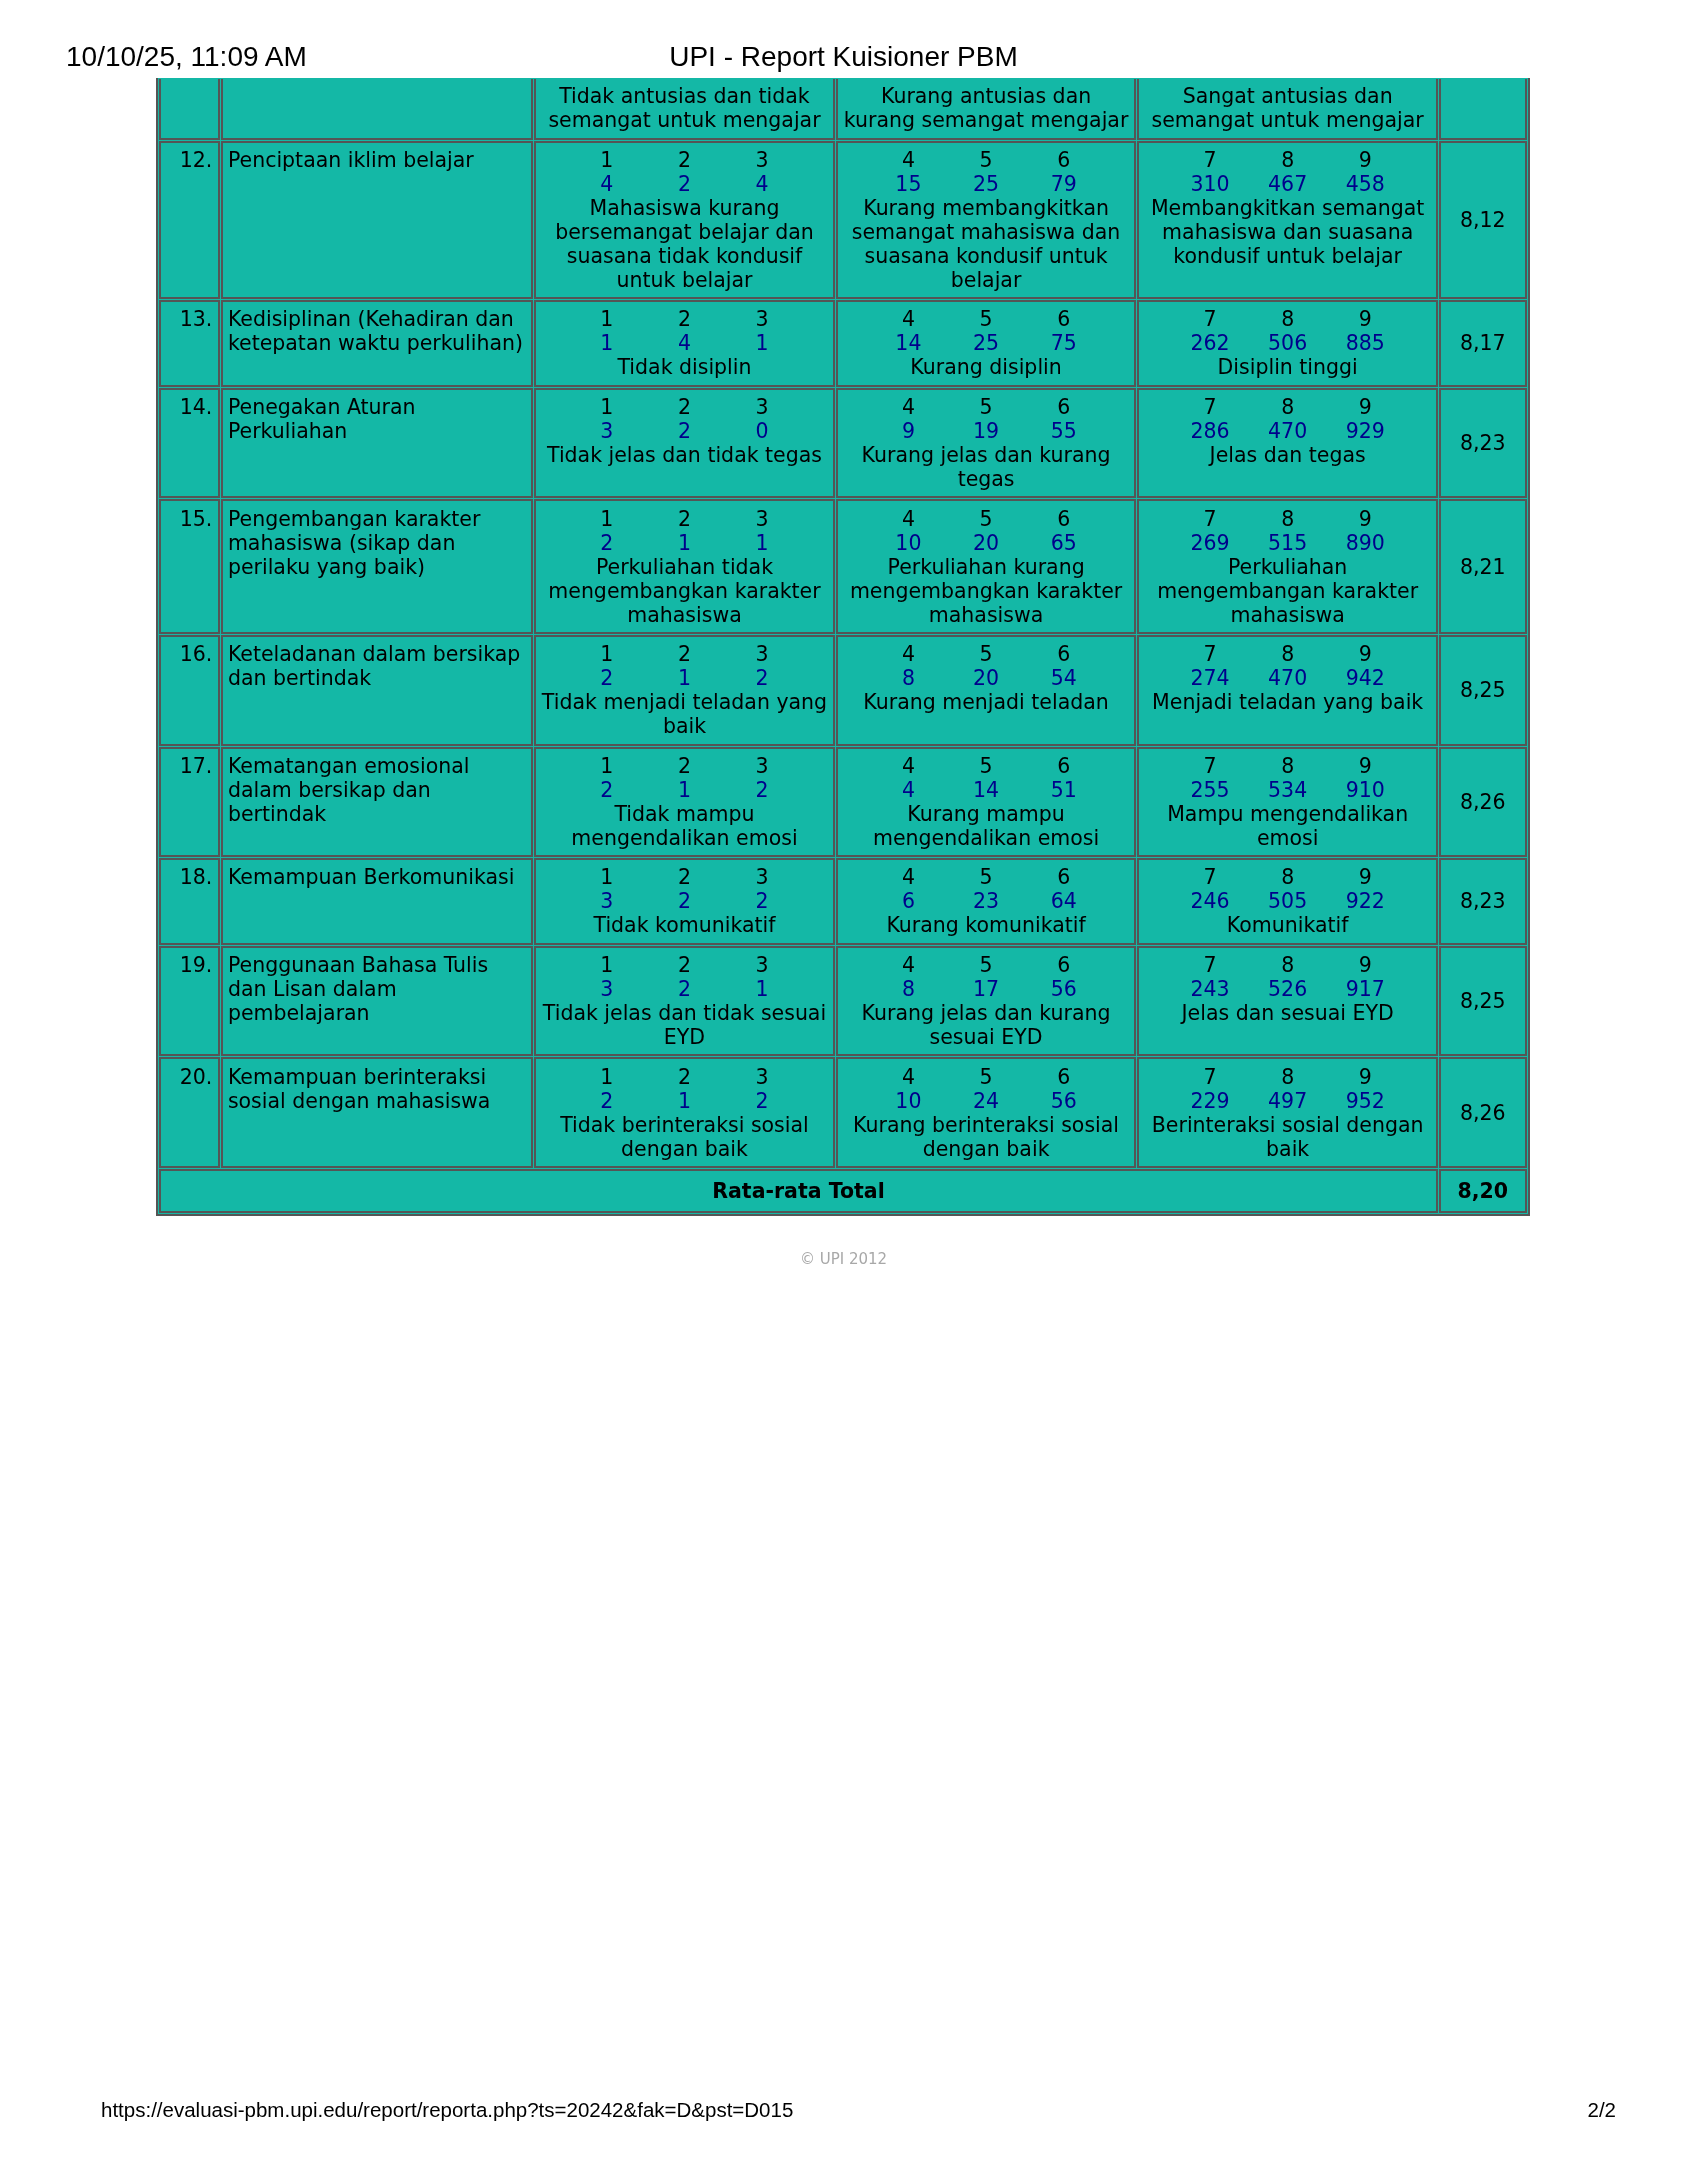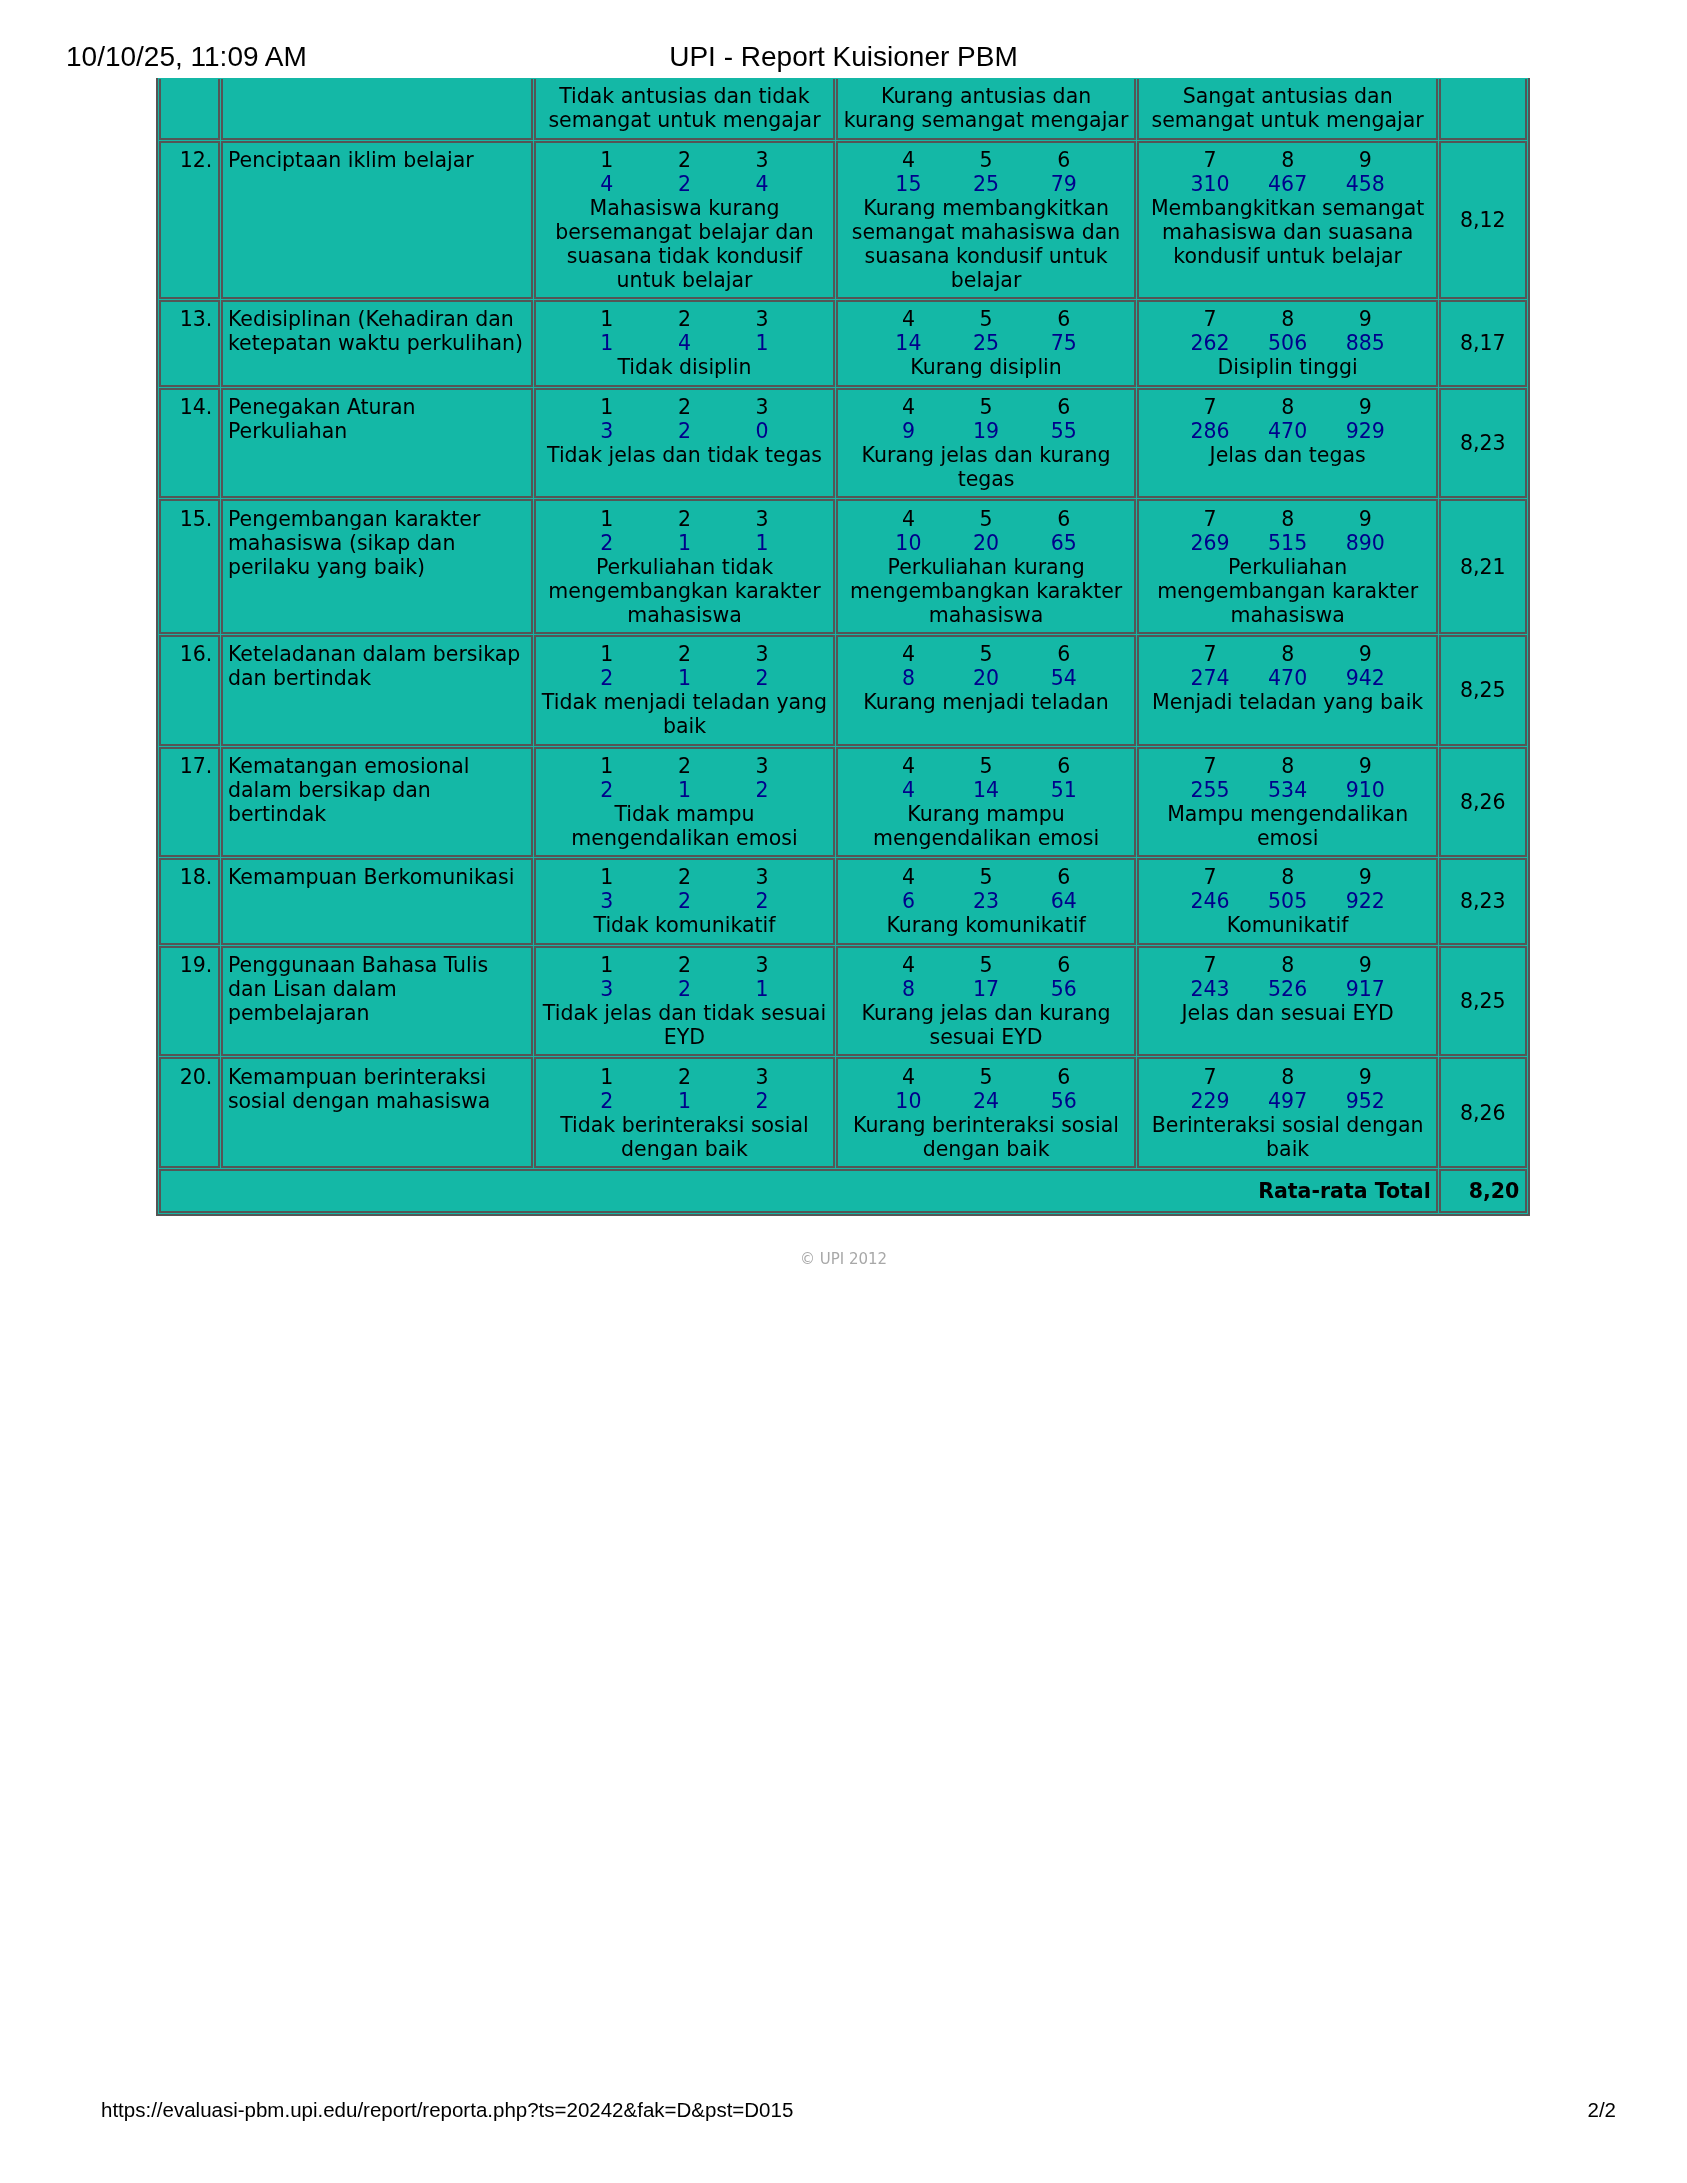--- a/index.html
+++ b/index.html
@@ -15,21 +15,21 @@
   table.report td { border: 2px solid #555; vertical-align: top; padding: 5.3px 5.3px 5.3px 5.3px; font-size: 20.5px; line-height: 24px; }
   td.no { width: 46px; text-align: right; padding-right: 8px; }
   td.aspect { width: 298px; }
   td.scale { width: 286px; text-align: center; padding: 6.6px 4px; }
   td.mean { width: 73px; text-align: center; vertical-align: middle !important; }
   .nums { display: flex; justify-content: space-around; padding: 0 26.5px; }
   .nums span { width: 53px; text-align: center; }
   .counts span { color: #00008b; }
   .desc { text-align: center; }
   tr.cont td { border-top: none; }
-  tr.total td { vertical-align: middle; font-weight: bold; text-align: right; height: 29px; }
+  tr.total td { vertical-align: middle; font-weight: bold; text-align: center; height: 29px; }
   .copyright { position: absolute; top: 1250px; left: 0; width: 1687px; text-align: center; font-size: 15px; color: #a8a8a8; }
 </style>
 </head>
 <body>
 
 <div class="print-header">
   <span class="date">10/10/25, 11:09 AM</span>
   <span class="title">UPI - Report Kuisioner PBM</span>
 </div>
 

